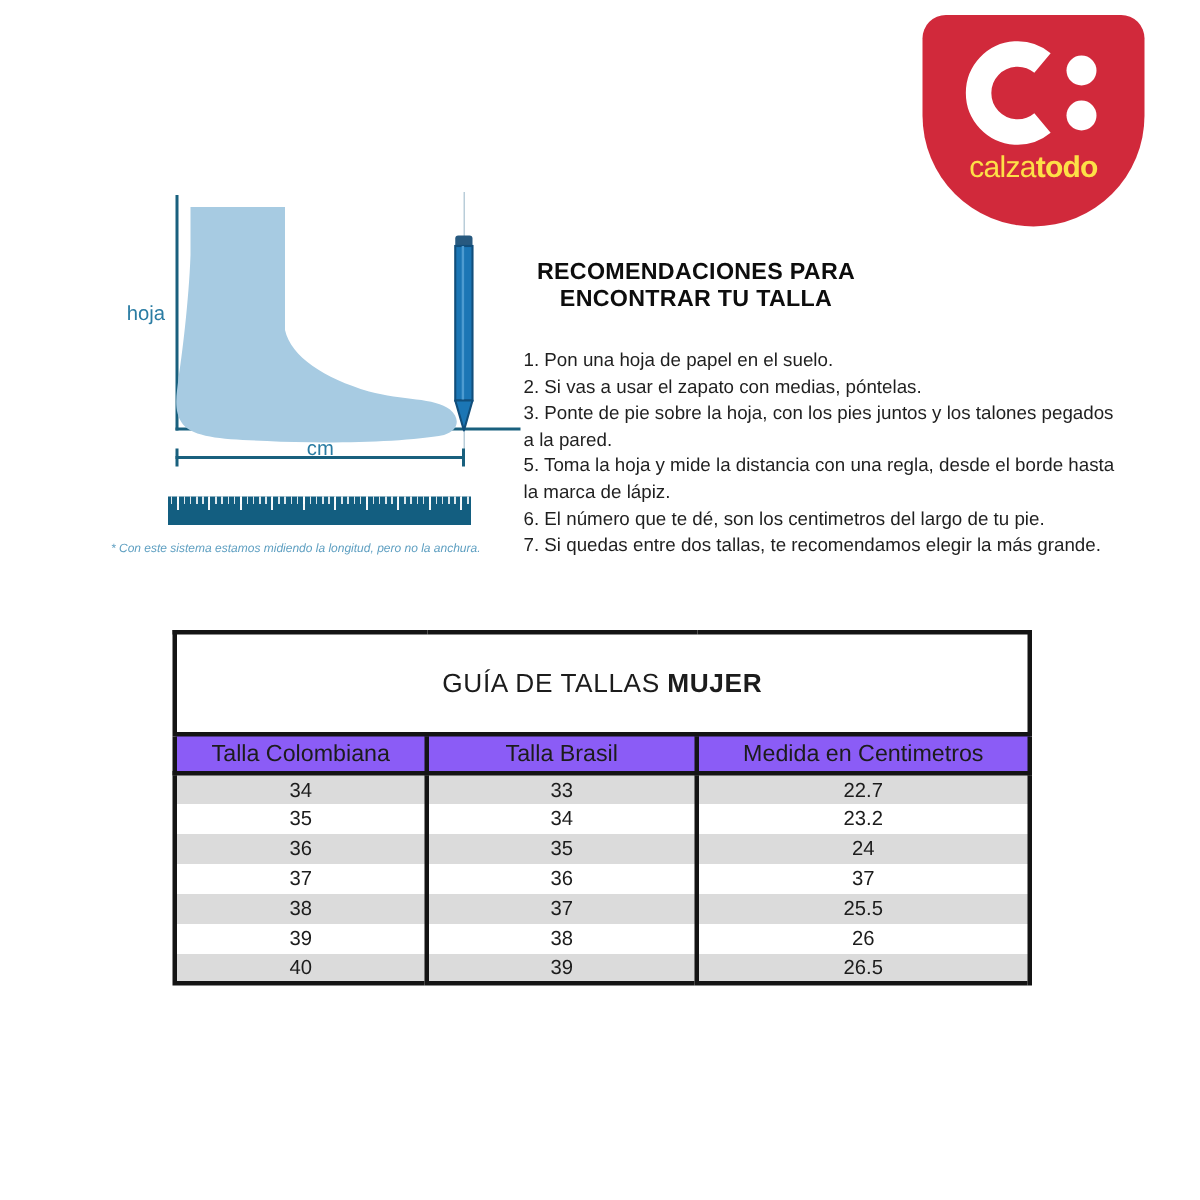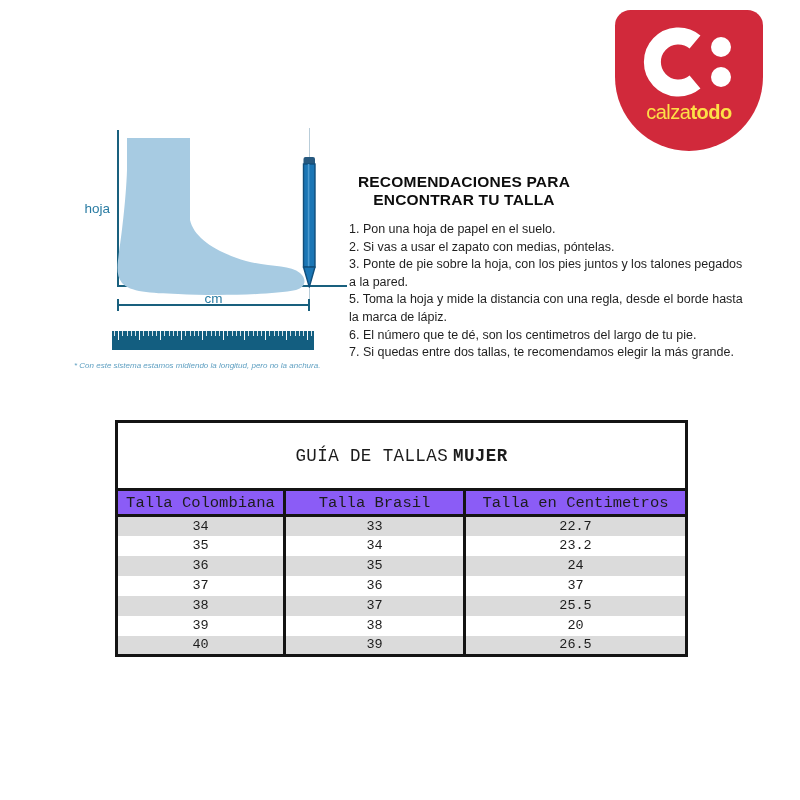--- a/index.html
+++ b/index.html
@@ -44,30 +44,30 @@
     background-position:6px 0,2px 0;
   }
   .footnote{left:74px;top:361px;width:260px;font-size:8px;font-style:italic;color:var(--footblue);}
 
   
   .reco-title{
     left:344px;top:173px;width:240px;text-align:center;font-weight:bold;
     font-size:15.5px;line-height:17.5px;color:#0d0d0d;letter-spacing:0.2px;
   }
   .reco-steps{
-    left:349px;top:221px;width:432px;font-size:12.5px;line-height:17.6px;color:#1f1f1f;
+    left:349px;top:232px;width:432px;font-size:12.5px;line-height:17.6px;color:#1f1f1f;
   }
   .reco-steps .step{white-space:pre-line;}
 
   
   .size-table{
     position:absolute;left:115px;top:420px;width:570px;
     border-collapse:collapse;table-layout:fixed;
   }
-  .size-table, .size-table td, .size-table th{border-color:var(--border);font-family:Liberation Mono, monospace;}
+  .size-table, .size-table td, .size-table th{border-color:var(--border);}
   .size-table{border:3px solid var(--border);}
   .size-table .title-cell{
     height:68px;text-align:center;vertical-align:middle;font-size:17.5px;
     letter-spacing:0.4px;border-bottom:3px solid var(--border);
   }
   .size-table .title-cell .bold{font-weight:bold;margin-left:5px;}
   .size-table th{
     height:26px;font-weight:normal;font-size:15.5px;text-align:center;vertical-align:middle;
     border:3px solid var(--border);background:#8b5cf6;
   }
@@ -148,21 +148,21 @@
   </colgroup>
   <tbody>
     <tr>
       <td class="title-cell" colspan="3">
         <span>GUÍA DE TALLAS</span><span class="bold">MUJER</span>
       </td>
     </tr>
     <tr>
       <th>Talla Colombiana</th>
       <th>Talla Brasil</th>
-      <th>Talla en Centimetros</th>
+      <th>Medida en Centimetros</th>
     </tr>
     <tr class="alt">
       <td class="cell">34</td>
       <td class="cell">33</td>
       <td class="cell">22.7</td>
     </tr>
     <tr>
       <td class="cell">35</td>
       <td class="cell">34</td>
       <td class="cell">23.2</td>
@@ -178,21 +178,21 @@
       <td class="cell">37</td>
     </tr>
     <tr class="alt">
       <td class="cell">38</td>
       <td class="cell">37</td>
       <td class="cell">25.5</td>
     </tr>
     <tr>
       <td class="cell">39</td>
       <td class="cell">38</td>
-      <td class="cell">20</td>
+      <td class="cell">26</td>
     </tr>
     <tr class="alt">
       <td class="cell">40</td>
       <td class="cell">39</td>
       <td class="cell">26.5</td>
     </tr>
   </tbody>
 </table>
 
 </body></html>

